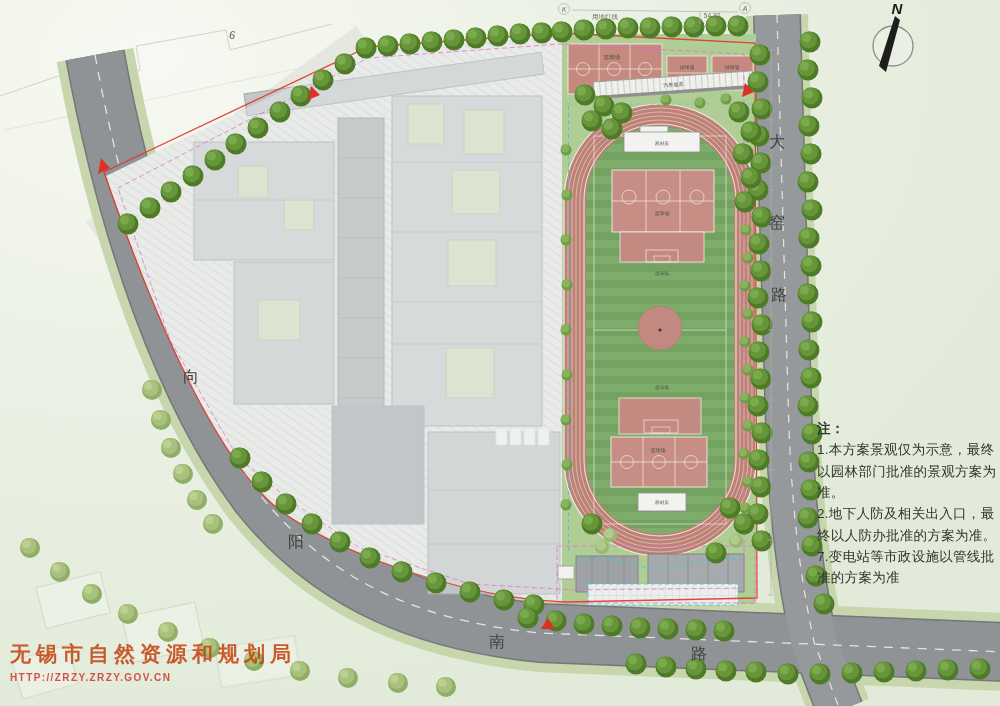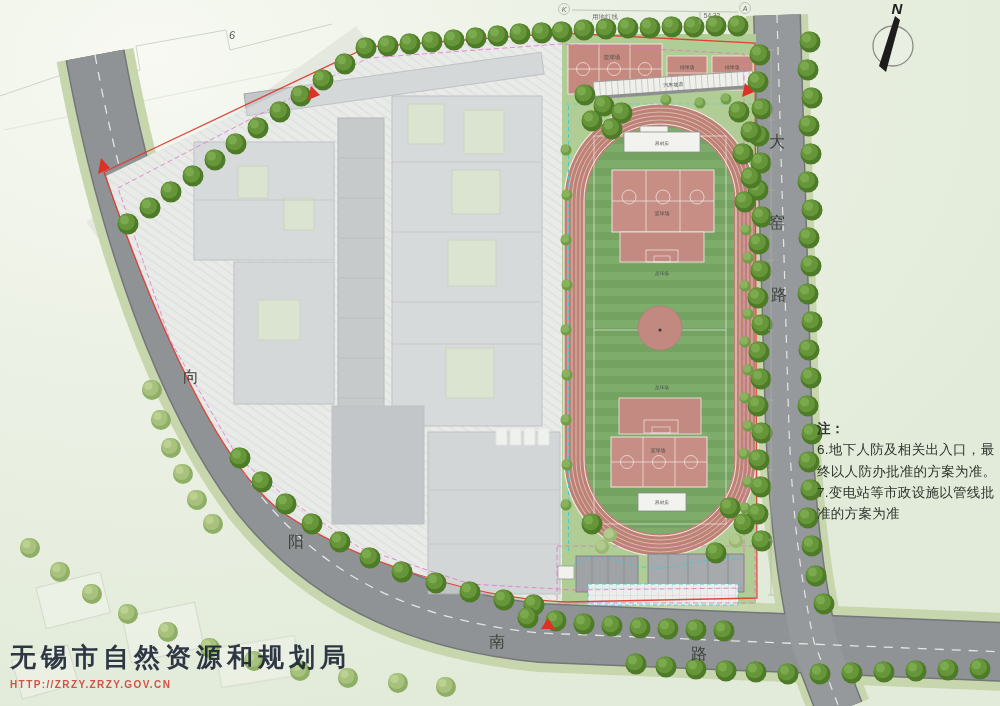--- a/index.html
+++ b/index.html
@@ -4,22 +4,22 @@
 <style>
   html,body{margin:0;padding:0;background:#dfe5da;}
   .stage{position:relative;width:1000px;height:706px;overflow:hidden;
          font-family:"Liberation Sans",sans-serif;background:#ebf1e6;}
   .stage svg{position:absolute;left:0;top:0;}
   .notes{position:absolute;left:817px;top:418px;width:182px;
          font-size:13.5px;line-height:1.58;color:#2e352e;letter-spacing:.3px;}
   .notes .nh{font-weight:bold;}
   .notes .ni{margin:0;}
   .wm{position:absolute;left:10px;top:640px;pointer-events:none;}
-  .wm .agency{font-family:Liberation Mono, monospace;font-weight:bold;font-size:26px;
-              color:#0f172a;letter-spacing:5px;opacity:.85;}
+  .wm .agency{font-family:Liberation Mono, monospace;font-weight:bold;font-size:21px;
+              color:#c2410c;letter-spacing:5px;opacity:.85;}
   .wm .url{font-size:10px;font-weight:bold;color:#cf4236;letter-spacing:1.4px;
            margin-top:4px;opacity:.9;}
   text{font-family:"Liberation Sans",sans-serif;}
   .roadchar{font-size:16px;fill:#3d423d;}
   .micro{fill:#474c46;}
 </style>
 </head>
 <body>
 
 <div class="stage">
@@ -456,21 +456,22 @@
 
   <g>
     <circle cx="893" cy="46" r="20" fill="rgba(255,255,255,.15)" stroke="#8a8d84" stroke-width="1.3"></circle>
     <polygon points="895,16 900,20 886,72 879,66" fill="#1d1d1b"></polygon>
     <text x="897" y="14" font-size="15" font-weight="bold" font-style="italic" fill="#1d1d1b" text-anchor="middle">N</text>
   </g>
 </svg>
 
 <div class="notes">
   <div class="nh">注：</div>
-  <p class="ni">6.地下人防及相关出入口，最终以人防办批准的方案为准。</p>
+  <p class="ni">1.本方案景观仅为示意，最终以园林部门批准的景观方案为准。</p>
+  <p class="ni">2.地下人防及相关出入口，最终以人防办批准的方案为准。</p>
   <p class="ni">7.变电站等市政设施以管线批准的方案为准</p>
 </div>
 
 <div class="wm">
   <div class="agency">无锡市自然资源和规划局</div>
   <div class="url">HTTP://ZRZY.ZRZY.GOV.CN</div>
 </div>
 </div>
 
 </body></html>

